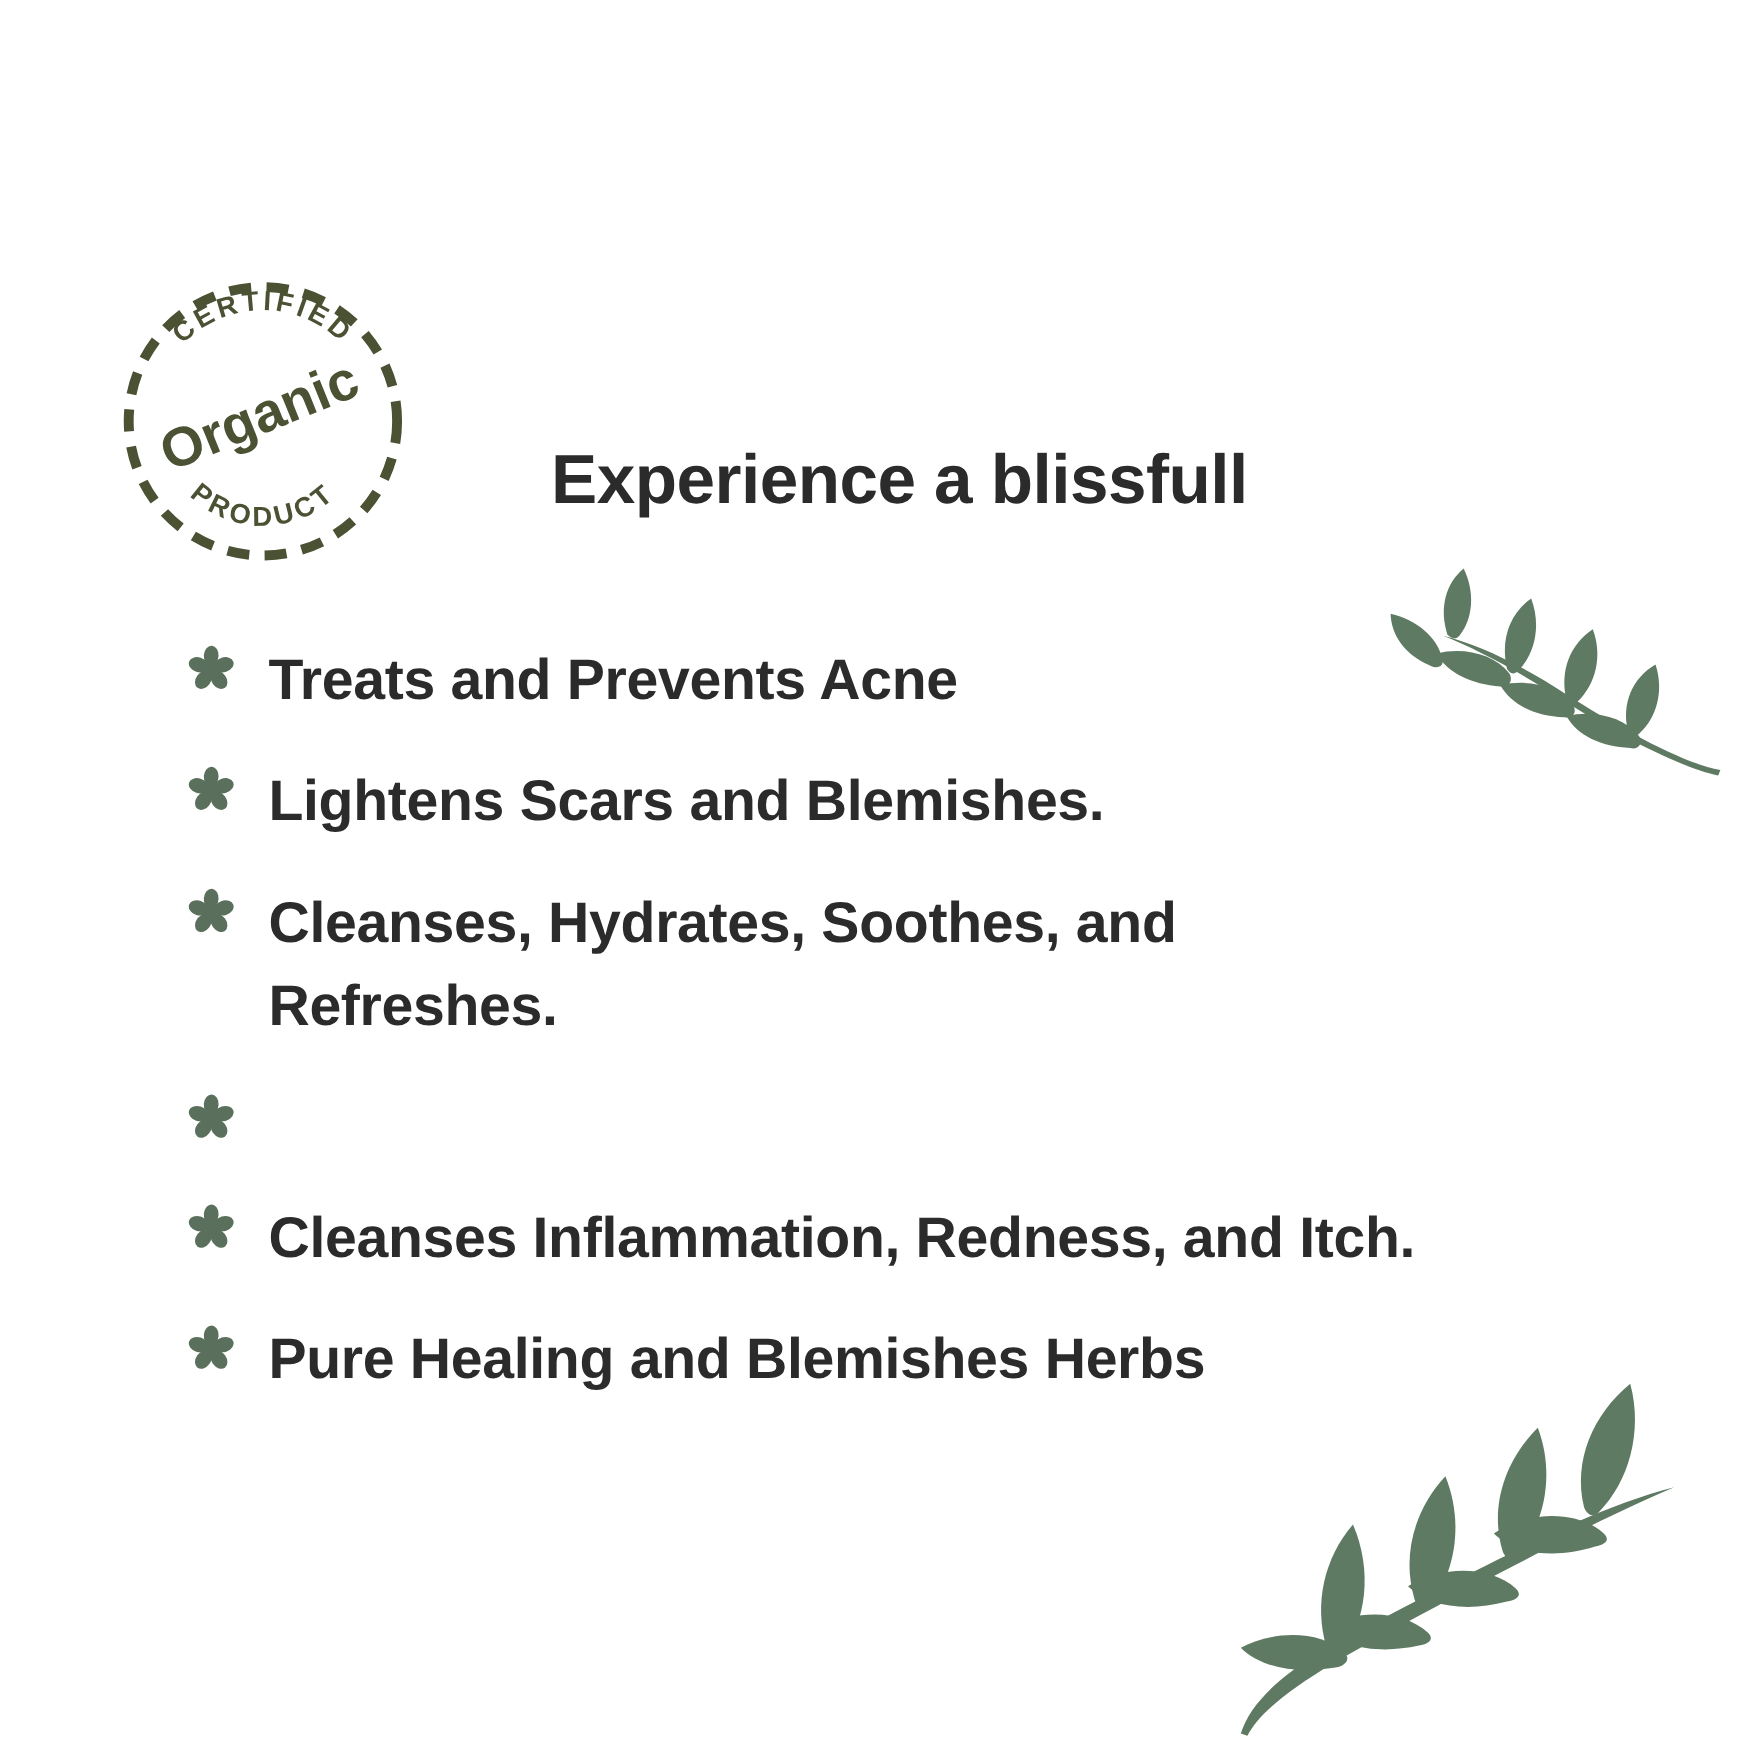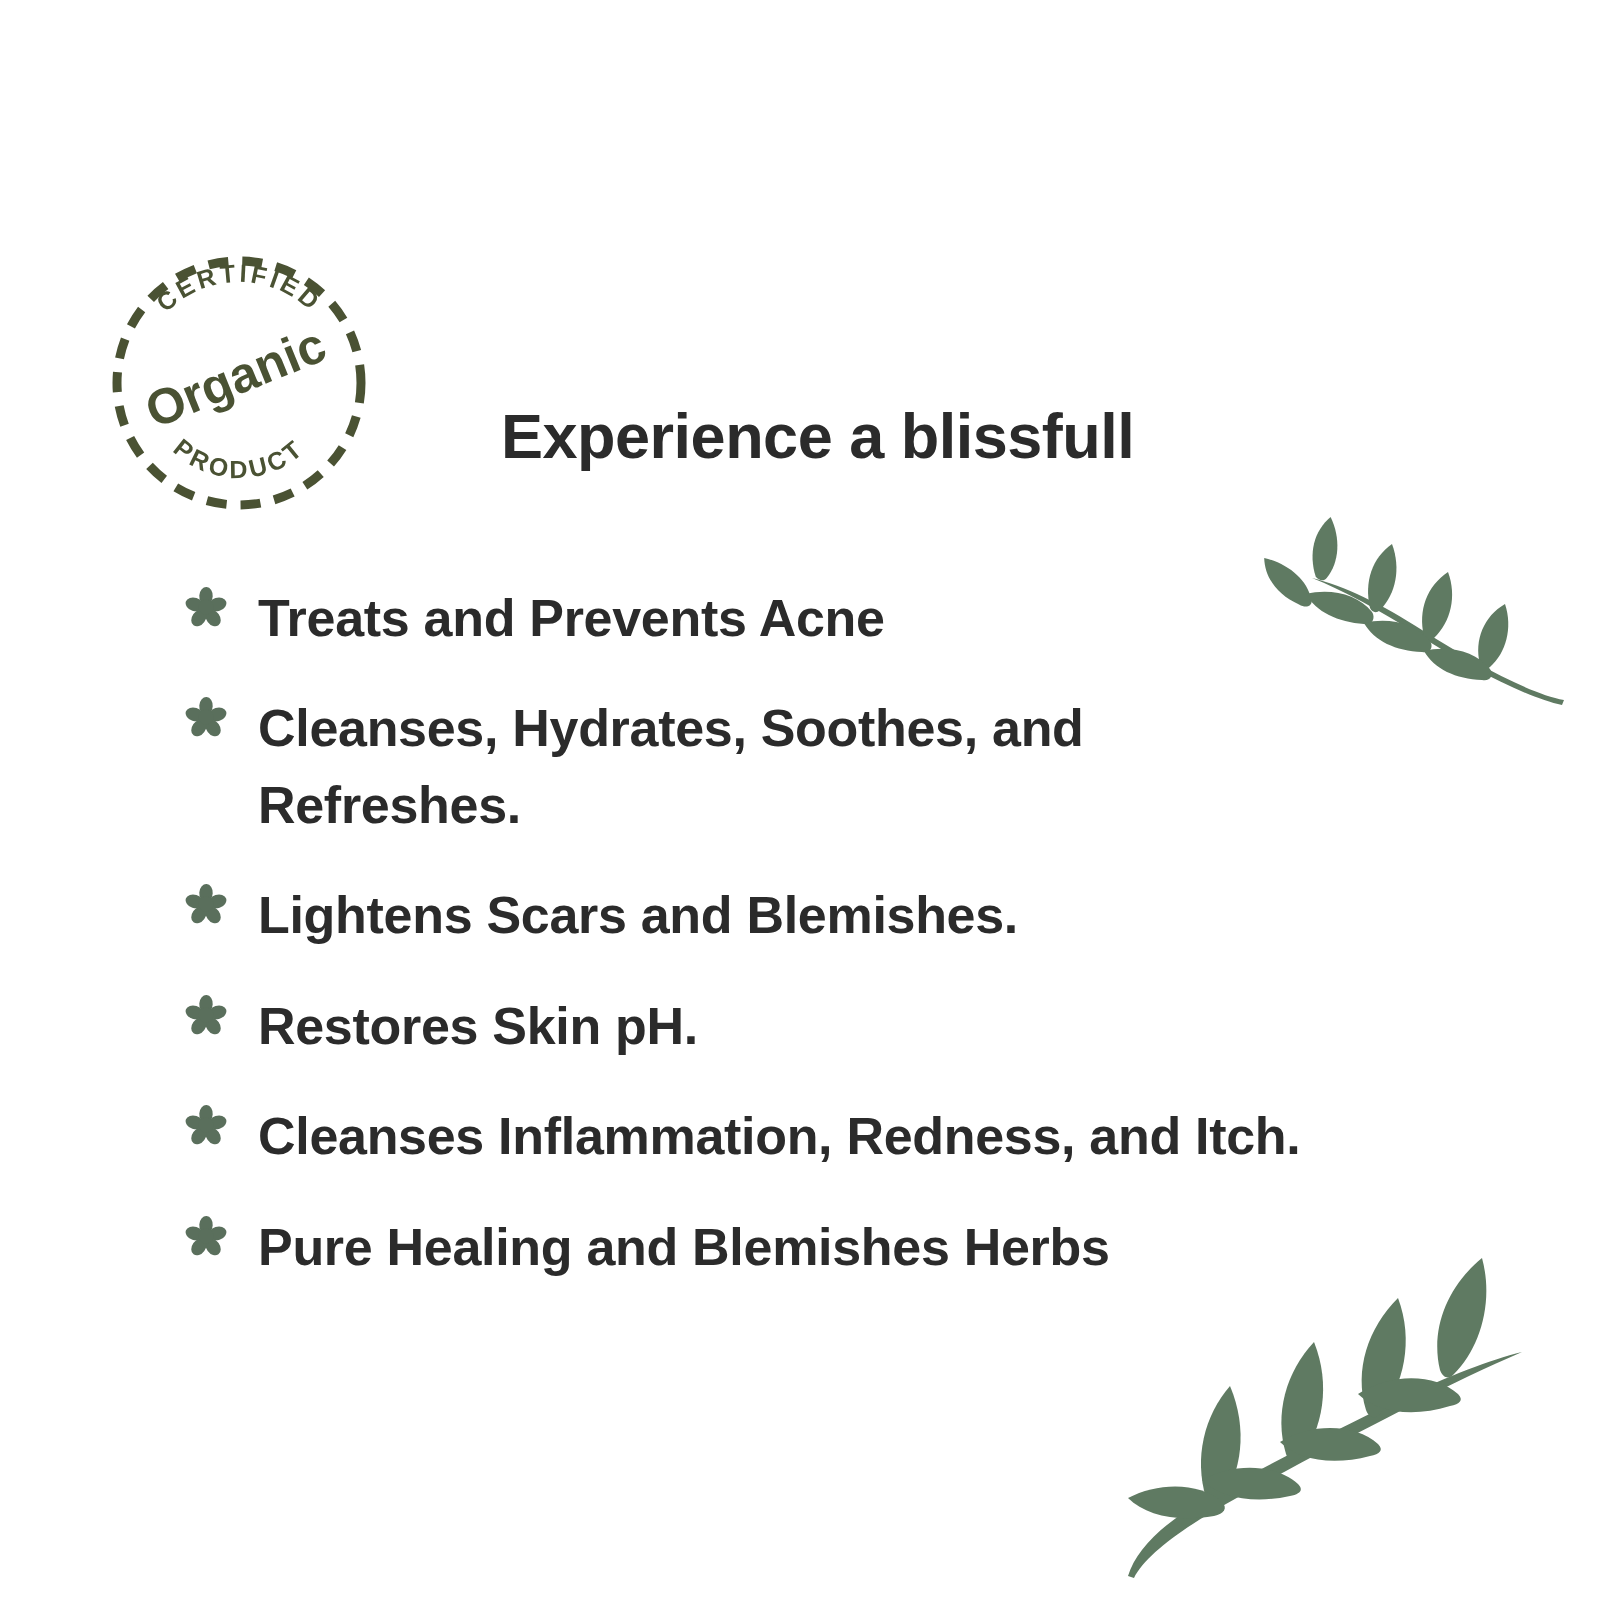--- a/index.html
+++ b/index.html
@@ -40,21 +40,21 @@
     font-size: 63px;
     line-height: 1.36;
     letter-spacing: -0.5px;
     white-space: nowrap;
   }
   .headline .hl-line { display: block; }
 
   
   .benefits {
     position: absolute;
-    left: 184px;
+    left: 170px;
     top: 580px;
     width: 1380px;
   }
   .benefit-row {
     display: flex;
     align-items: flex-start;
     margin-bottom: 34px;
   }
   .benefit-row:last-child { margin-bottom: 0; }
   .bullet-icon {
@@ -139,20 +139,36 @@
             <ellipse cx="26.8" cy="30.5" rx="6.4" ry="8.6" transform="rotate(144 26.8 30.5)"></ellipse>
             <ellipse cx="13.2" cy="30.5" rx="6.4" ry="8.6" transform="rotate(216 13.2 30.5)"></ellipse>
             <ellipse cx="9" cy="17.5" rx="6.4" ry="8.6" transform="rotate(288 9 17.5)"></ellipse>
             <circle cx="20" cy="20" r="7.2"></circle>
           </g>
         </svg>
       </span>
       <span class="benefit-text" style="color: rgb(43, 43, 43);">Treats and Prevents Acne</span>
     </li>
 
+    <li class="benefit-row">
+      <span class="bullet-icon">
+        <svg viewBox="0 0 40 40" xmlns="http://www.w3.org/2000/svg">
+          <g fill="#5a6f5c">
+            <ellipse cx="20" cy="9.5" rx="6.4" ry="8.6" transform="rotate(4 20 9.5)"></ellipse>
+            <ellipse cx="31" cy="17.5" rx="6.4" ry="8.6" transform="rotate(72 31 17.5)"></ellipse>
+            <ellipse cx="26.8" cy="30.5" rx="6.4" ry="8.6" transform="rotate(144 26.8 30.5)"></ellipse>
+            <ellipse cx="13.2" cy="30.5" rx="6.4" ry="8.6" transform="rotate(216 13.2 30.5)"></ellipse>
+            <ellipse cx="9" cy="17.5" rx="6.4" ry="8.6" transform="rotate(288 9 17.5)"></ellipse>
+            <circle cx="20" cy="20" r="7.2"></circle>
+          </g>
+        </svg>
+      </span>
+      <span class="benefit-text" style="color: rgb(43, 43, 43);">Lightens Scars and Blemishes.</span>
+    </li>
+
     <li class="benefit-row wrap">
       <span class="bullet-icon">
         <svg viewBox="0 0 40 40" xmlns="http://www.w3.org/2000/svg">
           <g fill="#5a6f5c">
             <ellipse cx="20" cy="9.5" rx="6.4" ry="8.6" transform="rotate(4 20 9.5)"></ellipse>
             <ellipse cx="31" cy="17.5" rx="6.4" ry="8.6" transform="rotate(72 31 17.5)"></ellipse>
             <ellipse cx="26.8" cy="30.5" rx="6.4" ry="8.6" transform="rotate(144 26.8 30.5)"></ellipse>
             <ellipse cx="13.2" cy="30.5" rx="6.4" ry="8.6" transform="rotate(216 13.2 30.5)"></ellipse>
             <ellipse cx="9" cy="17.5" rx="6.4" ry="8.6" transform="rotate(288 9 17.5)"></ellipse>
             <circle cx="20" cy="20" r="7.2"></circle>
@@ -168,37 +184,20 @@
           <g fill="#5a6f5c">
             <ellipse cx="20" cy="9.5" rx="6.4" ry="8.6" transform="rotate(4 20 9.5)"></ellipse>
             <ellipse cx="31" cy="17.5" rx="6.4" ry="8.6" transform="rotate(72 31 17.5)"></ellipse>
             <ellipse cx="26.8" cy="30.5" rx="6.4" ry="8.6" transform="rotate(144 26.8 30.5)"></ellipse>
             <ellipse cx="13.2" cy="30.5" rx="6.4" ry="8.6" transform="rotate(216 13.2 30.5)"></ellipse>
             <ellipse cx="9" cy="17.5" rx="6.4" ry="8.6" transform="rotate(288 9 17.5)"></ellipse>
             <circle cx="20" cy="20" r="7.2"></circle>
           </g>
         </svg>
       </span>
-      <span class="benefit-text" style="color: rgb(43, 43, 43);">Lightens Scars and Blemishes.</span>
-    </li>
-
-    <li class="benefit-row">
-      <span class="bullet-icon">
-        <svg viewBox="0 0 40 40" xmlns="http://www.w3.org/2000/svg">
-          <g fill="#5a6f5c">
-            <ellipse cx="20" cy="9.5" rx="6.4" ry="8.6" transform="rotate(4 20 9.5)"></ellipse>
-            <ellipse cx="31" cy="17.5" rx="6.4" ry="8.6" transform="rotate(72 31 17.5)"></ellipse>
-            <ellipse cx="26.8" cy="30.5" rx="6.4" ry="8.6" transform="rotate(144 26.8 30.5)"></ellipse>
-            <ellipse cx="13.2" cy="30.5" rx="6.4" ry="8.6" transform="rotate(216 13.2 30.5)"></ellipse>
-            <ellipse cx="9" cy="17.5" rx="6.4" ry="8.6" transform="rotate(288 9 17.5)"></ellipse>
-            <circle cx="20" cy="20" r="7.2"></circle>
-          </g>
-        </svg>
-      </span>
-      <span class="benefit-text" style="color: rgb(43, 43, 43);">Restores Skin pH.</span>
     </li>
 
     <li class="benefit-row">
       <span class="bullet-icon">
         <svg viewBox="0 0 40 40" xmlns="http://www.w3.org/2000/svg">
           <g fill="#5a6f5c">
             <ellipse cx="20" cy="9.5" rx="6.4" ry="8.6" transform="rotate(4 20 9.5)"></ellipse>
             <ellipse cx="31" cy="17.5" rx="6.4" ry="8.6" transform="rotate(72 31 17.5)"></ellipse>
             <ellipse cx="26.8" cy="30.5" rx="6.4" ry="8.6" transform="rotate(144 26.8 30.5)"></ellipse>
             <ellipse cx="13.2" cy="30.5" rx="6.4" ry="8.6" transform="rotate(216 13.2 30.5)"></ellipse>

